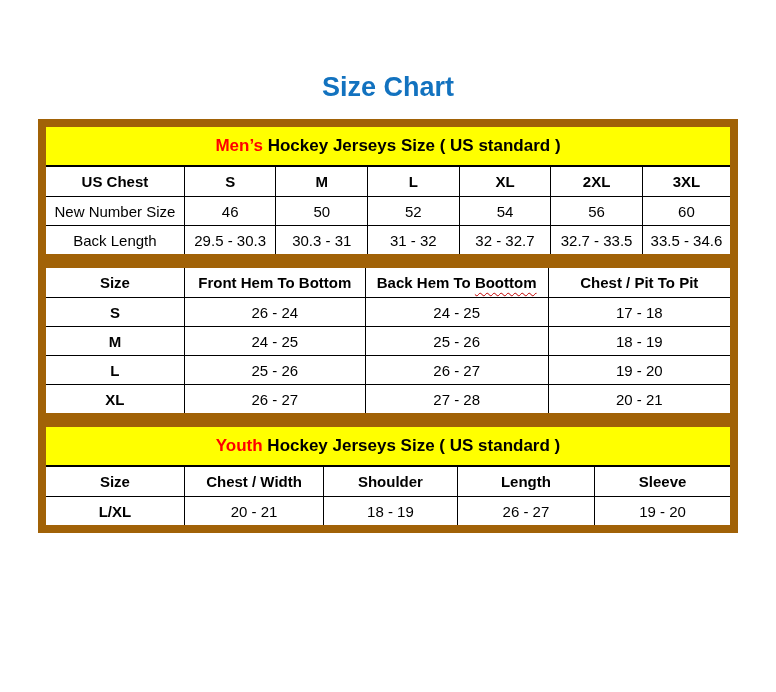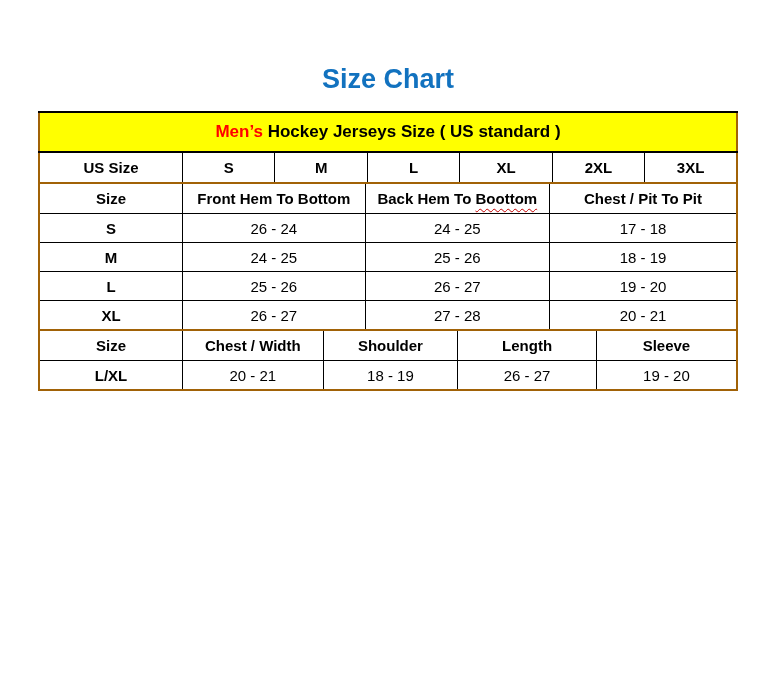--- a/index.html
+++ b/index.html
@@ -9,36 +9,36 @@
     font-family: "Liberation Sans", sans-serif;
     color: #000000;
   }
   body {
     width: 776px;
     height: 692px;
     overflow: hidden;
   }
   .page {
     width: 700px;
-    margin: 0 auto;
+    margin: 8px auto;
     padding-top: 64px;
     border-radius: 6px;
   }
   h1.page-title {
     margin: 0 0 16px 0;
     text-align: center;
     font-size: 27px;
     font-weight: bold;
     letter-spacing: 0px;
     color: var(--accent-blue, #1272bf);
   }
   table.size-table {
     width: 700px;
     border-collapse: collapse;
-    border: 2px solid #a16207;
+    border: 8px solid #a16207;
     table-layout: fixed;
   }
   table.size-table + table.size-table {
     margin-top: -2px;
   }
   table.size-table td {
     border: 1px solid #000000;
     text-align: center;
     vertical-align: middle;
     font-size: 15px;
@@ -93,30 +93,48 @@
         <col style="width:13.24%">
       <col style="width:13.24%">
         <col style="width:13.24%">
         <col style="width:13.23%">
     </colgroup>
     <tbody>
       <tr class="section-row">
         <td colspan="7"><span class="red">Men’s</span><span> Hockey Jerseys Size ( US standard )</span></td>
       </tr>
       <tr class="head-row">
-          <td>US Size</td>
+          <td>US Chest</td>
           <td>S</td>
           <td>M</td>
           <td>L</td>
           <td>XL</td>
           <td>2XL</td>
           <td>3XL</td>
         </tr>
     </tbody>
     <tbody>
+        <tr>
+          <td class="label-regular">New Number Size</td>
+          <td>46</td>
+          <td>50</td>
+          <td>52</td>
+          <td>54</td>
+          <td>56</td>
+          <td>60</td>
+        </tr>
+        <tr>
+          <td class="label-regular">Back Length</td>
+          <td>29.5 - 30.3</td>
+          <td>30.3 - 31</td>
+          <td>31 - 32</td>
+          <td>32 - 32.7</td>
+          <td>32.7 - 33.5</td>
+          <td>33.5 - 34.6</td>
+        </tr>
       </tbody>
   </table>
 
   <table class="size-table">
     <colgroup>
       <col style="width:20.57%">
         <col style="width:26.14%">
         <col style="width:26.43%">
         <col style="width:26.86%">
     </colgroup>
@@ -158,20 +176,23 @@
 
   <table class="size-table">
     <colgroup>
       <col style="width:20.57%">
         <col style="width:20.14%">
         <col style="width:19.29%">
         <col style="width:19.86%">
         <col style="width:20.14%">
     </colgroup>
     <tbody>
+      <tr class="section-row">
+        <td colspan="5"><span class="red">Youth</span><span> Hockey Jerseys Size ( US standard )</span></td>
+      </tr>
       <tr class="head-row">
           <td>Size</td>
           <td>Chest / Width</td>
           <td>Shoulder</td>
           <td>Length</td>
           <td>Sleeve</td>
         </tr>
     </tbody>
     <tbody>
         <tr>

